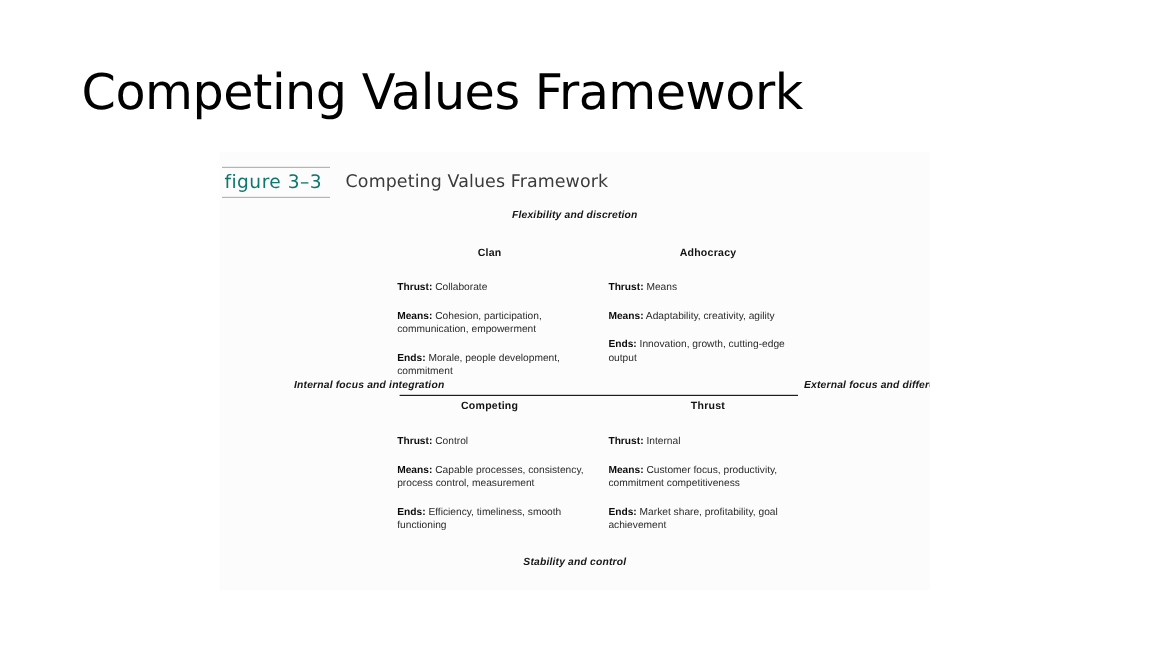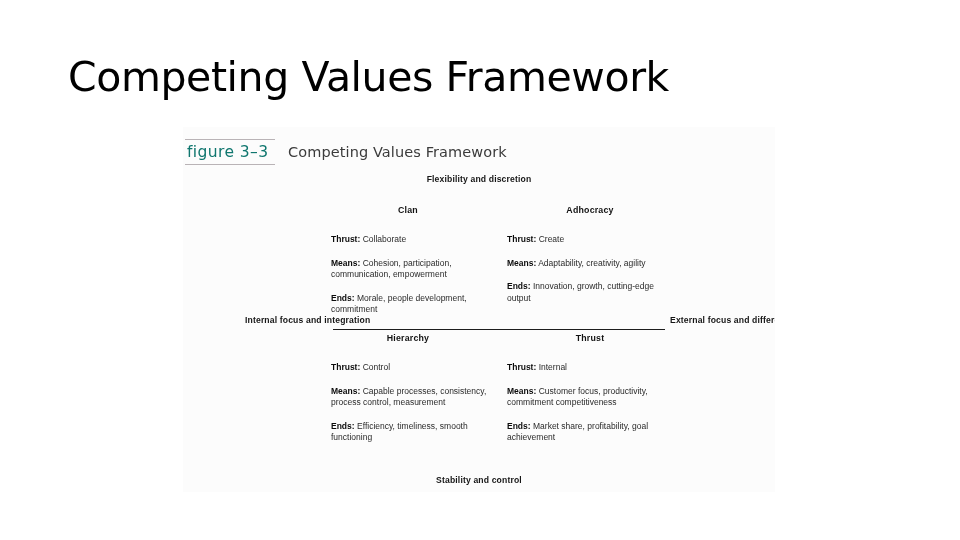--- a/index.html
+++ b/index.html
@@ -87,23 +87,24 @@
 
   
   .axis-label {
     position: absolute;
     font-size: 8.6px;
     font-weight: bold;
     color: #161616;
     letter-spacing: 0.15px;
     line-height: 11px;
     white-space: nowrap;
+    font-style: italic;
   }
   .axis-top    { left: 0; top: 47px; width: 592px; text-align: center; }
-  .axis-bottom { left: 0; top: 348px; width: 592px; text-align: center; }
+  .axis-bottom { left: 0; top: 336px; width: 592px; text-align: center; }
   .axis-left   { left: 62px; top: 188px; width: 100px; text-align: left; }
   .axis-right  { left: 487px; top: 188px; width: 108px; text-align: left; }
 
   
   .divider-h {
     position: absolute;
     left: 150px;
     top: 202px;
     width: 332px;
     height: 0;
@@ -184,34 +185,34 @@
       <div class="q-row last">
         <b>Ends:</b>
         <span>Morale, people development, commitment</span>
       </div>
     </div>
 
     <div class="quadrant q-adhocracy">
       <div class="q-name">Adhocracy</div>
       <div class="q-row">
         <b>Thrust:</b>
-        <span>Create</span>
+        <span>Means</span>
       </div>
       <div class="q-row">
         <b>Means:</b>
         <span>Adaptability, creativity, agility</span>
       </div>
       <div class="q-row last">
         <b>Ends:</b>
         <span>Innovation, growth, cutting-edge output</span>
       </div>
     </div>
 
     <div class="quadrant q-hierarchy">
-      <div class="q-name">Hierarchy</div>
+      <div class="q-name">Competing</div>
       <div class="q-row">
         <b>Thrust:</b>
         <span>Control</span>
       </div>
       <div class="q-row">
         <b>Means:</b>
         <span>Capable processes, consistency, process control, measurement</span>
       </div>
       <div class="q-row last">
         <b>Ends:</b>

